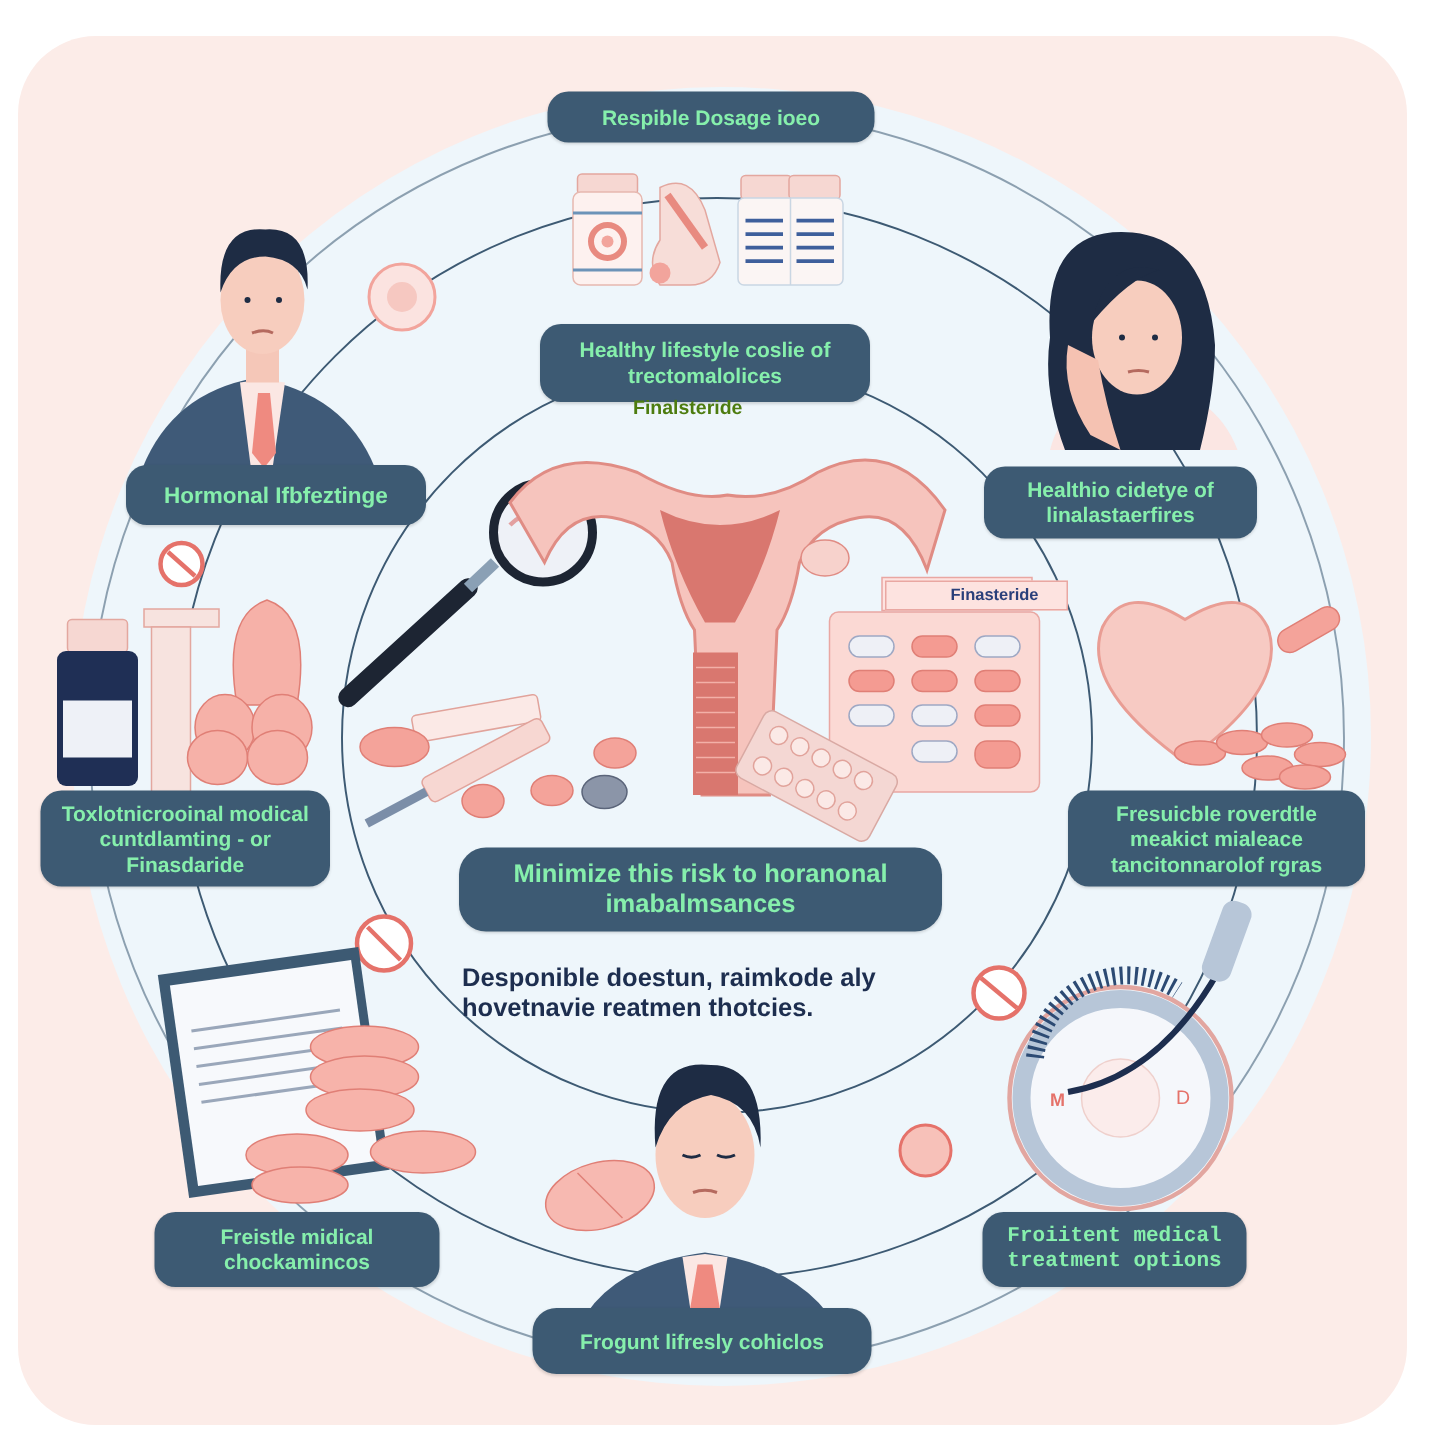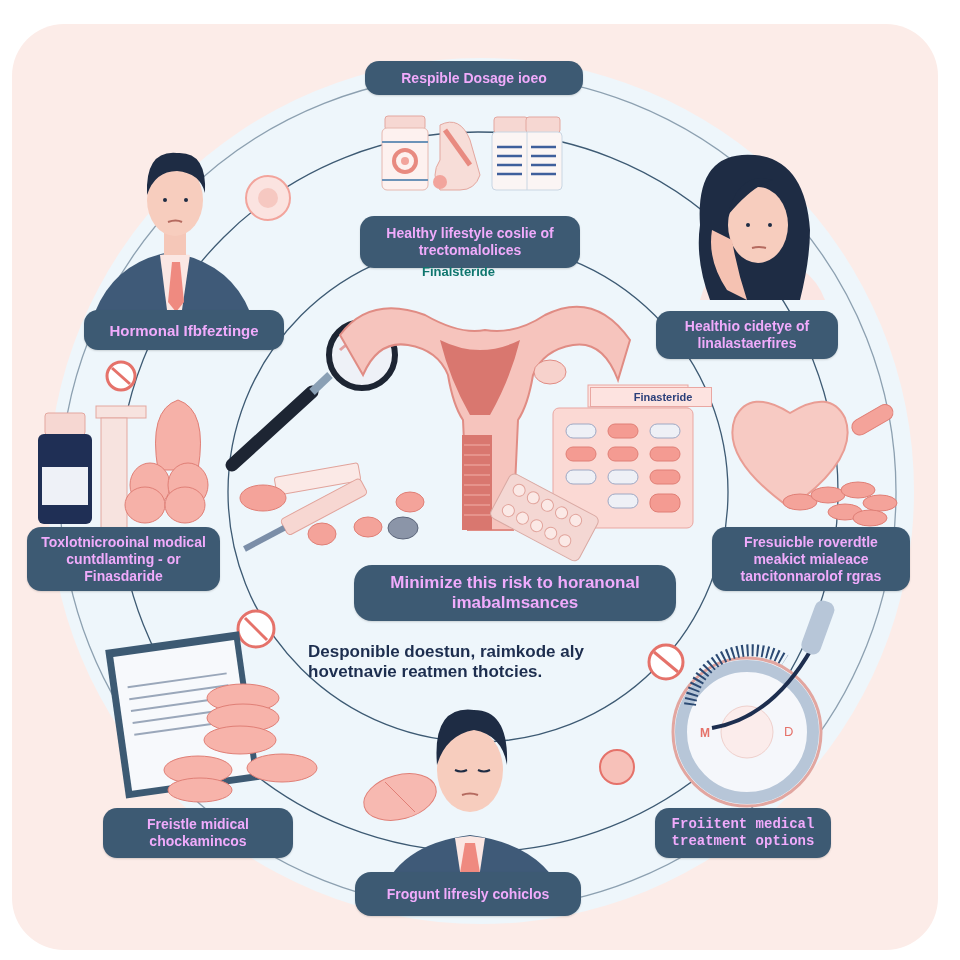--- a/index.html
+++ b/index.html
@@ -1,21 +1,21 @@
 <!DOCTYPE html>
 <html><head>
 <meta charset="utf-8">
 <style>
   html,body{margin:0;padding:0;background:#ffffff;}
   body{width:960px;height:960px;position:relative;overflow:hidden;font-family:"Liberation Sans",sans-serif;}
   .card{position:absolute;left:12px;top:24px;width:926px;height:926px;border-radius:52px;background:#fcece8;}
   .ring-bg{position:absolute;left:48px;top:58px;width:866px;height:866px;border-radius:50%;background:#eef6fb;}
   svg.overlay{position:absolute;left:0;top:0;}
-  .pill{position:absolute;background:#3d5a73;color:#f0abfc;border-radius:14px;text-align:center;font-weight:bold;font-size:14px;line-height:17px;display:flex;align-items:center;justify-content:center;padding:4px 10px;box-sizing:border-box;box-shadow:0 1px 2px rgba(0,0,0,.15);}
-  .center-title{position:absolute;font-weight:bold;color:#0f766e;font-size:13px;}
+  .pill{position:absolute;background:#3d5a73;color:#86efac;border-radius:14px;text-align:center;font-weight:bold;font-size:14px;line-height:17px;display:flex;align-items:center;justify-content:center;padding:4px 10px;box-sizing:border-box;box-shadow:0 1px 2px rgba(0,0,0,.15);}
+  .center-title{position:absolute;font-weight:bold;color:#4d7c0f;font-size:13px;}
   .center-body{position:absolute;font-weight:bold;color:#1d2e4f;font-size:17px;line-height:20px;margin-top:12px;}
   .rx-label{position:absolute;background:#fde3e0;border:1px solid #e9a7a2;color:#2a3f7a;font-size:11px;font-weight:bold;text-align:center;line-height:18px;}
 </style>
 </head>
 <body>
 
 <div class="card"></div>
 <div class="ring-bg"></div>
 
 <svg class="overlay" width="960" height="960" viewBox="0 0 960 960">
@@ -255,18 +255,18 @@
 <div class="center-title" style="left:422px;top:264px;">Finalsteride</div>
 
 <div class="pill" style="left:84px;top:310px;width:200px;height:40px;font-size:15px;">Hormonal Ifbfeztinge</div>
 <div class="pill" style="left:656px;top:311px;width:182px;height:48px;">Healthio cidetye of linalastaerfires</div>
 
 <div class="rx-label" style="left:590px;top:387px;width:96px;height:18px;padding-left:24px;">Finasteride</div>
 
 <div class="pill" style="left:27px;top:527px;width:193px;height:64px;">Toxlotnicrooinal modical cuntdlamting - or Finasdaride</div>
 <div class="pill" style="left:712px;top:527px;width:198px;height:64px;">Fresuicble roverdtle meakict mialeace tancitonnarolof rgras</div>
 
-<div class="pill" style="left:306px;top:565px;width:322px;height:56px;font-size:17px;line-height:20px;border-radius:18px;margin-left:48px;">Minimize this risk to horanonal imabalmsances</div>
+<div class="pill" style="left:306px;top:565px;width:322px;height:56px;font-size:17px;line-height:20px;border-radius:18px;">Minimize this risk to horanonal imabalmsances</div>
 <div class="center-body" style="left:308px;top:630px;width:320px;">Desponible doestun, raimkode aly hovetnavie reatmen thotcies.</div>
 
 <div class="pill" style="left:103px;top:808px;width:190px;height:50px;">Freistle midical chockamincos</div>
 <div class="pill" style="left:655px;top:808px;width:176px;height:50px;font-family:Liberation Mono, monospace;">Froiitent medical treatment options</div>
 <div class="pill" style="left:355px;top:872px;width:226px;height:44px;border-radius:16px;">Frogunt lifresly cohiclos</div>
 
 </body></html>

